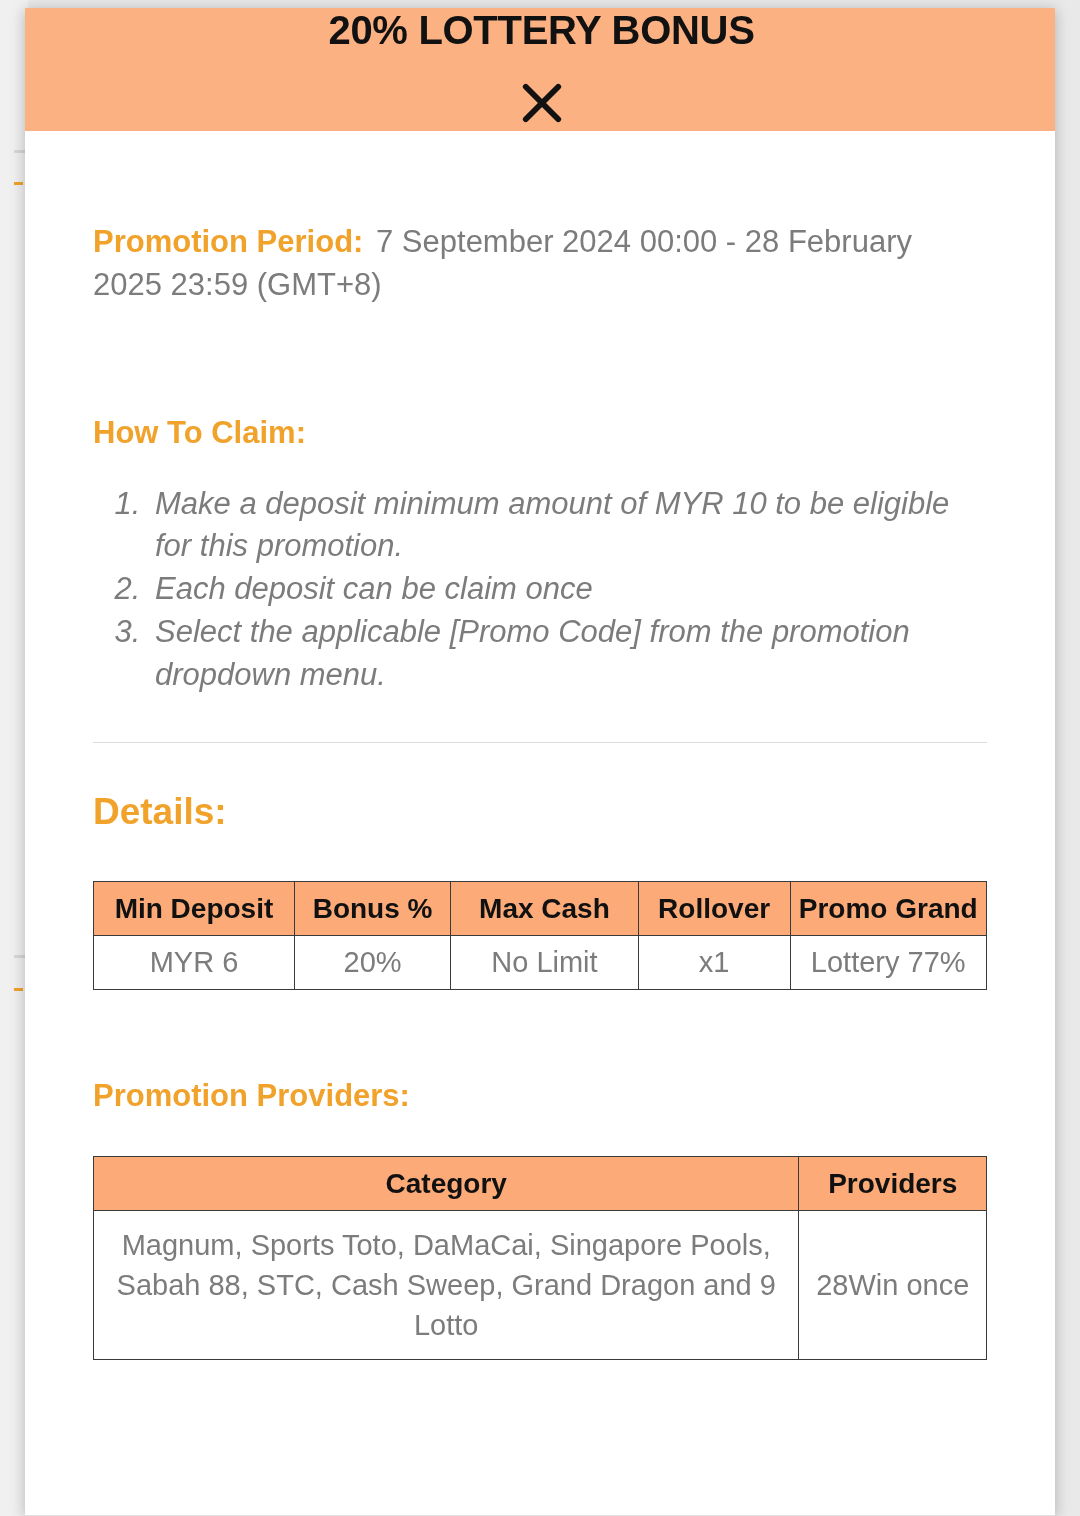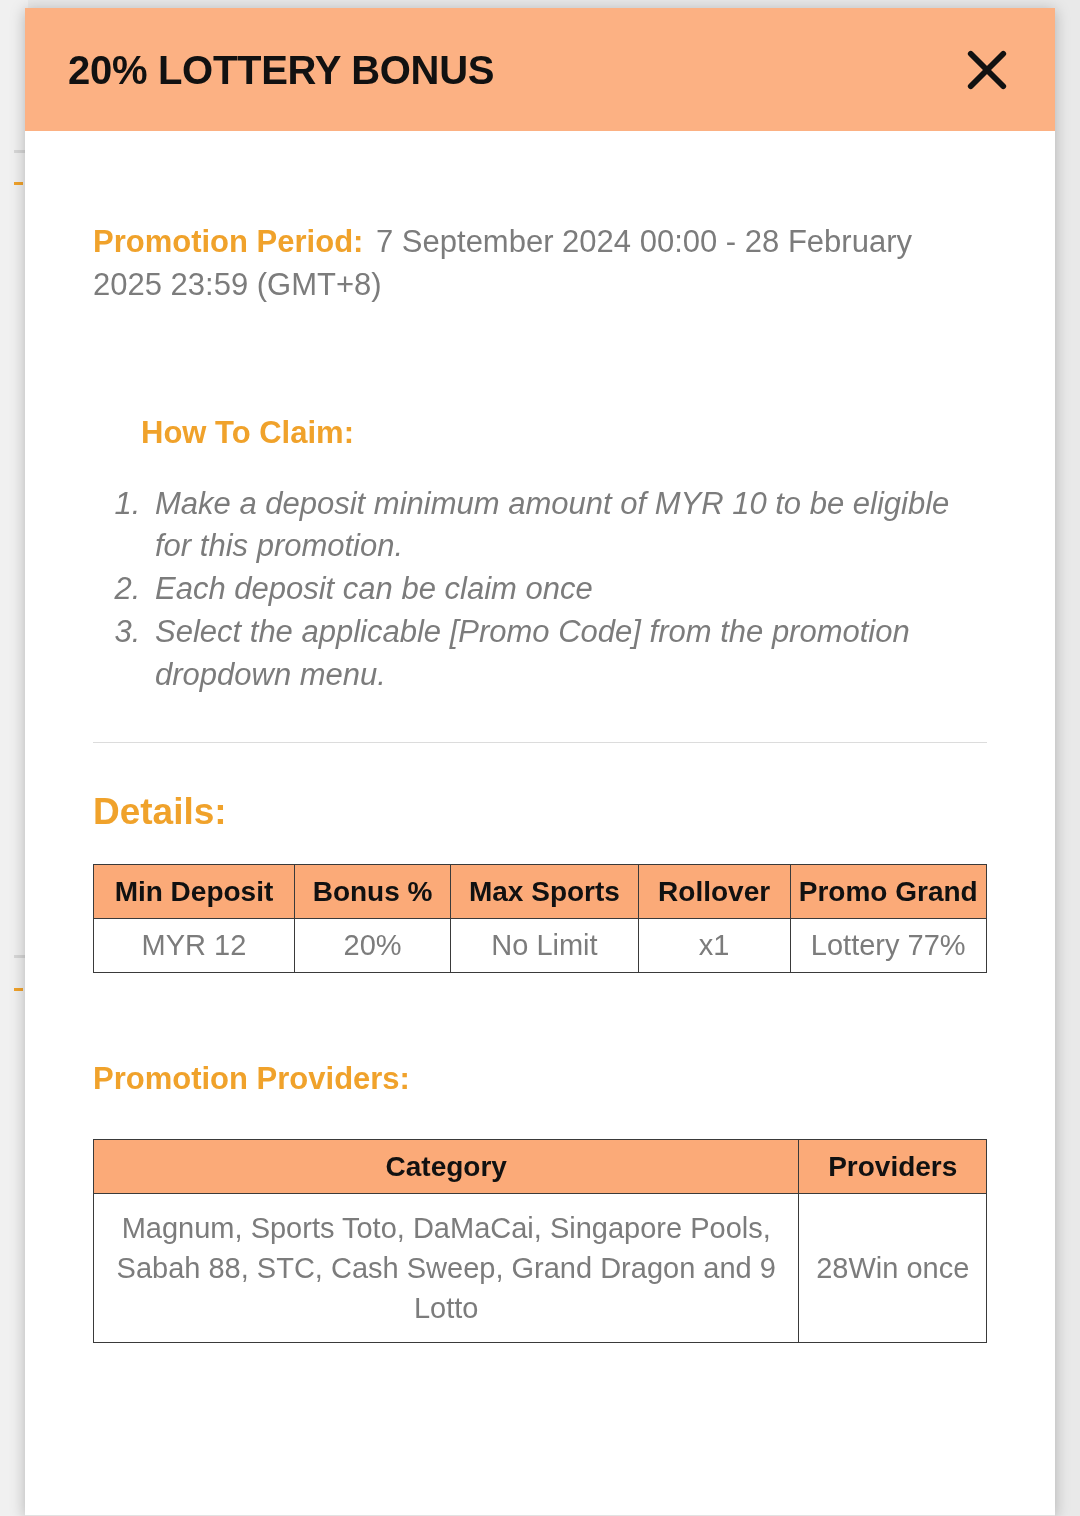--- a/index.html
+++ b/index.html
@@ -52,20 +52,21 @@
 
   .modal-header {
     position: relative;
     height: 123px;
     background: #fcb183;
     display: flex;
     align-items: center;
     justify-content: space-between;
     padding: 0 40px 0 43px;
     box-sizing: border-box;
+    flex-direction: column;
   }
   .modal-title {
     font-size: 40px;
     font-weight: bold;
     color: #111111;
     letter-spacing: -0.3px;
     line-height: 1.1;
   }
   .close-btn {
     width: 56px;
@@ -93,21 +94,20 @@
     margin-top: 90px;
     font-size: 31px;
     line-height: 1.38;
     color: #7c7c7c;
   }
   .promo-period-block .heading { margin-right: 4px; text-align: right; }
 
   .how-to-claim-title {
     margin-top: 108px;
     font-size: 31px;
-    margin-left: 48px;
   }
 
   ol.claim-list {
     margin: 32px 0 0 0;
     padding-left: 56px;
     color: #7c7c7c;
     font-size: 31px;
     line-height: 1.38;
   }
   ol.claim-list li { margin-bottom: 0px; padding-left: 6px; font-style: italic; }
@@ -115,21 +115,21 @@
   .divider {
     margin-top: 46px;
     height: 1px;
     background: #dcdcdc;
     width: 100%;
   }
 
   .details-title { margin-top: 48px; font-size: 37px; }
 
   table.tbl {
-    margin-top: 31px;
+    margin-top: 48px;
     width: 100%;
     border-collapse: collapse;
     table-layout: fixed;
   }
   table.tbl th {
     background: #fbaa78;
     color: #111111;
     font-weight: bold;
     font-size: 28px;
     border: 1px solid #3a3a3a;
@@ -207,28 +207,28 @@
           <col style="width:22.5%">
           <col style="width:17.5%">
           <col style="width:21%">
           <col style="width:17%">
           <col style="width:22%">
         </colgroup>
         <thead>
           <tr>
             <th>Min Deposit</th>
             <th>Bonus %</th>
-            <th>Max Sports</th>
+            <th>Max Cash</th>
             <th>Rollover</th>
             <th>Promo Grand</th>
           </tr>
         </thead>
         <tbody>
           <tr>
-            <td>MYR 12</td>
+            <td>MYR 6</td>
             <td>20%</td>
             <td>No Limit</td>
             <td>x1</td>
             <td>Lottery 77%</td>
           </tr>
         </tbody>
       </table>
 
       <div class="heading providers-title">Promotion Providers:</div>
 

